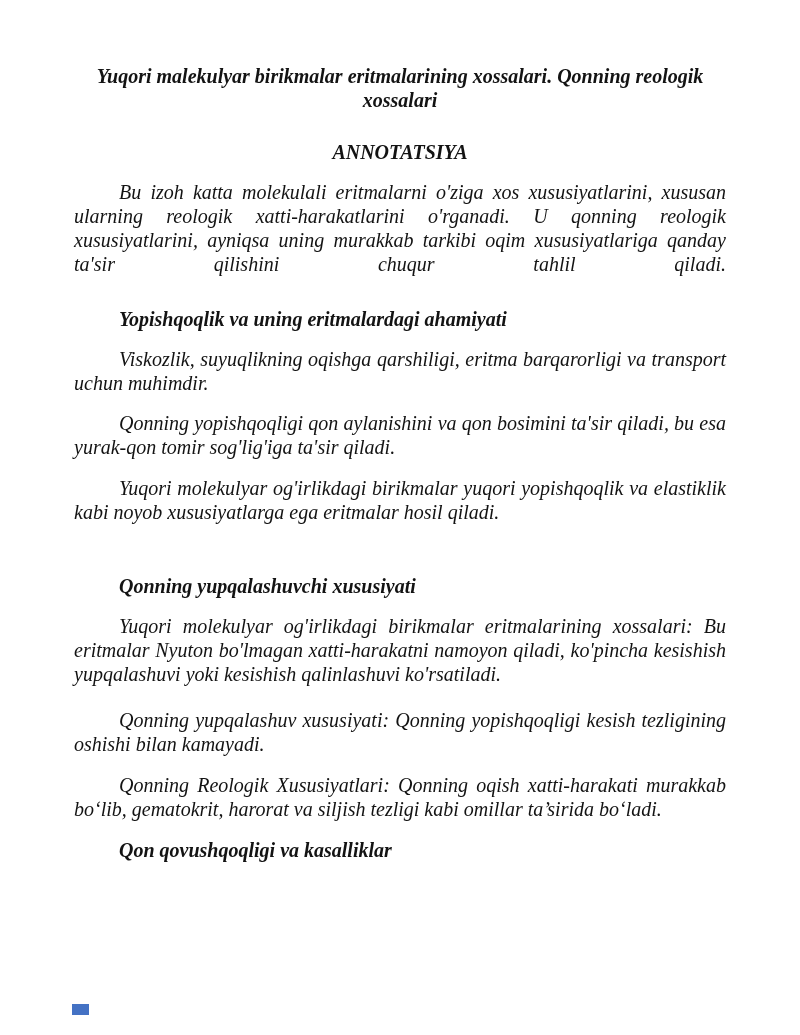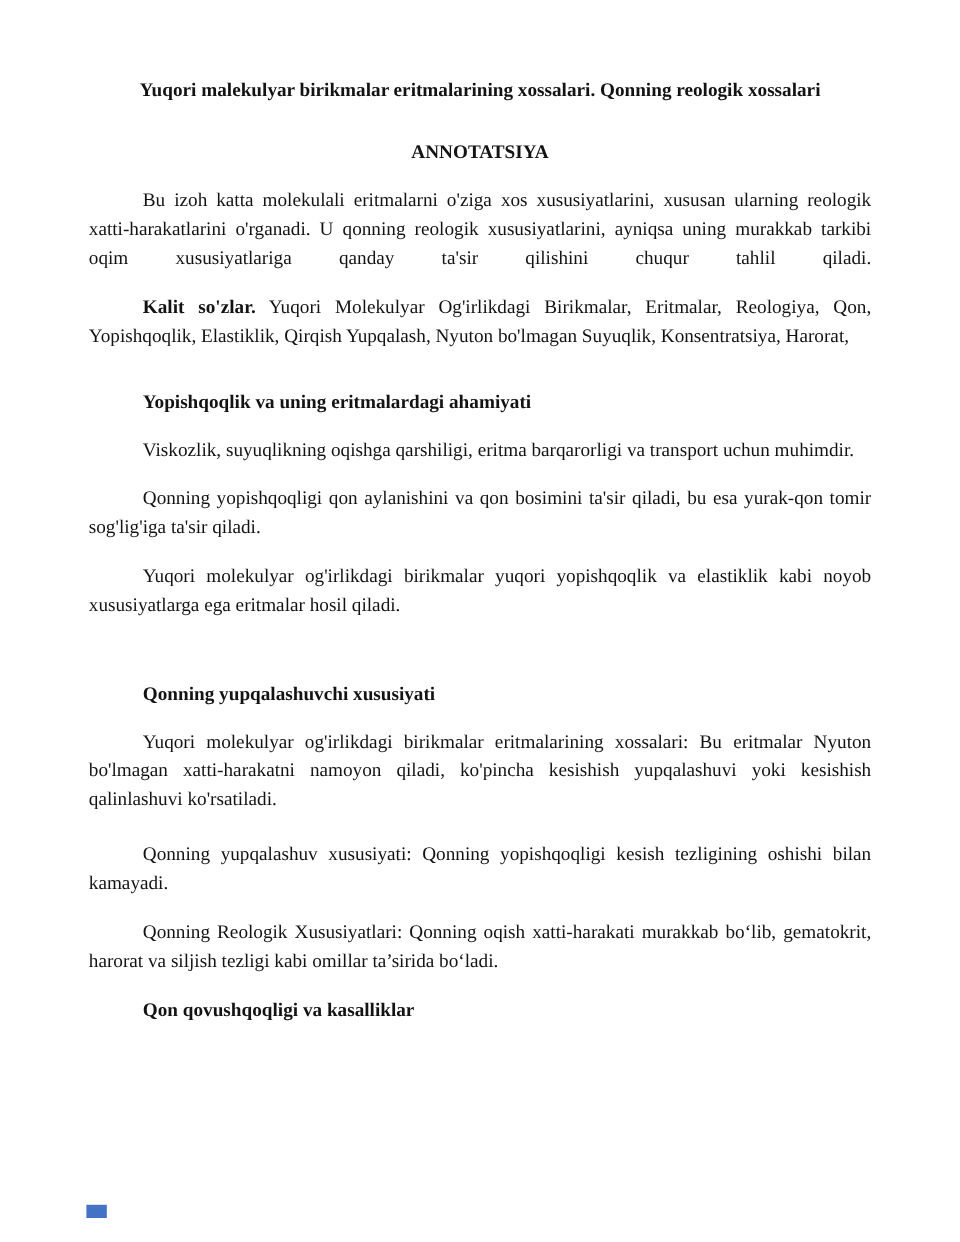--- a/index.html
+++ b/index.html
@@ -12,22 +12,23 @@
     height: 1035px;
     position: relative;
     overflow: hidden;
     font-family: "Liberation Serif", "DejaVu Serif", serif;
     color: #131313;
   }
   .page {
     position: relative;
     width: 652px;
     padding: 64px 74px 0 74px;
-    font-size: 16px;
+    font-size: 20px;
     line-height: 24px;
+    font-style: italic;
   }
   .center-b {
     text-align: center;
     font-weight: bold;
     margin: 0;
   }
   .doc-title { margin: 0 0 28px 0; }
   .doc-author { margin: 0 0 21px 0; }
   .annot-heading { margin: 13px 0 5px 0; }
   p.body {
@@ -61,21 +62,20 @@
 
 <div class="page">
 
   <p class="center-b doc-title">Yuqori malekulyar birikmalar eritmalarining xossalari. Qonning reologik xossalari</p>
 
 
   <p class="center-b annot-heading">ANNOTATSIYA</p>
 
   <p class="body justify-last">Bu izoh katta molekulali eritmalarni o'ziga xos xususiyatlarini, xususan ularning reologik xatti-harakatlarini o'rganadi. U qonning reologik xususiyatlarini, ayniqsa uning murakkab tarkibi oqim xususiyatlariga qanday ta'sir qilishini chuqur tahlil qiladi.</p>
 
-  <p class="body mb22"><span class="kw-label">Kalit so'zlar.</span> <span>Yuqori Molekulyar Og'irlikdagi Birikmalar, Eritmalar, Reologiya, Qon, Yopishqoqlik, Elastiklik, Qirqish Yupqalash, Nyuton bo'lmagan Suyuqlik, Konsentratsiya, Harorat,</span></p>
 
   <div>
     <p class="sec-heading mt31">Yopishqoqlik va uning eritmalardagi ahamiyati</p>
     <p class="body mb14">Viskozlik, suyuqlikning oqishga qarshiligi, eritma barqarorligi va transport uchun muhimdir.</p>
     <p class="body">Qonning yopishqoqligi qon aylanishini va qon bosimini ta'sir qiladi, bu esa yurak-qon tomir sog'lig'iga ta'sir qiladi.</p>
     <p class="body">Yuqori molekulyar og'irlikdagi birikmalar yuqori yopishqoqlik va elastiklik kabi noyob xususiyatlarga ega eritmalar hosil qiladi.</p>
   </div>
 
   <div>
     <p class="sec-heading mt50">Qonning yupqalashuvchi xususiyati</p>

